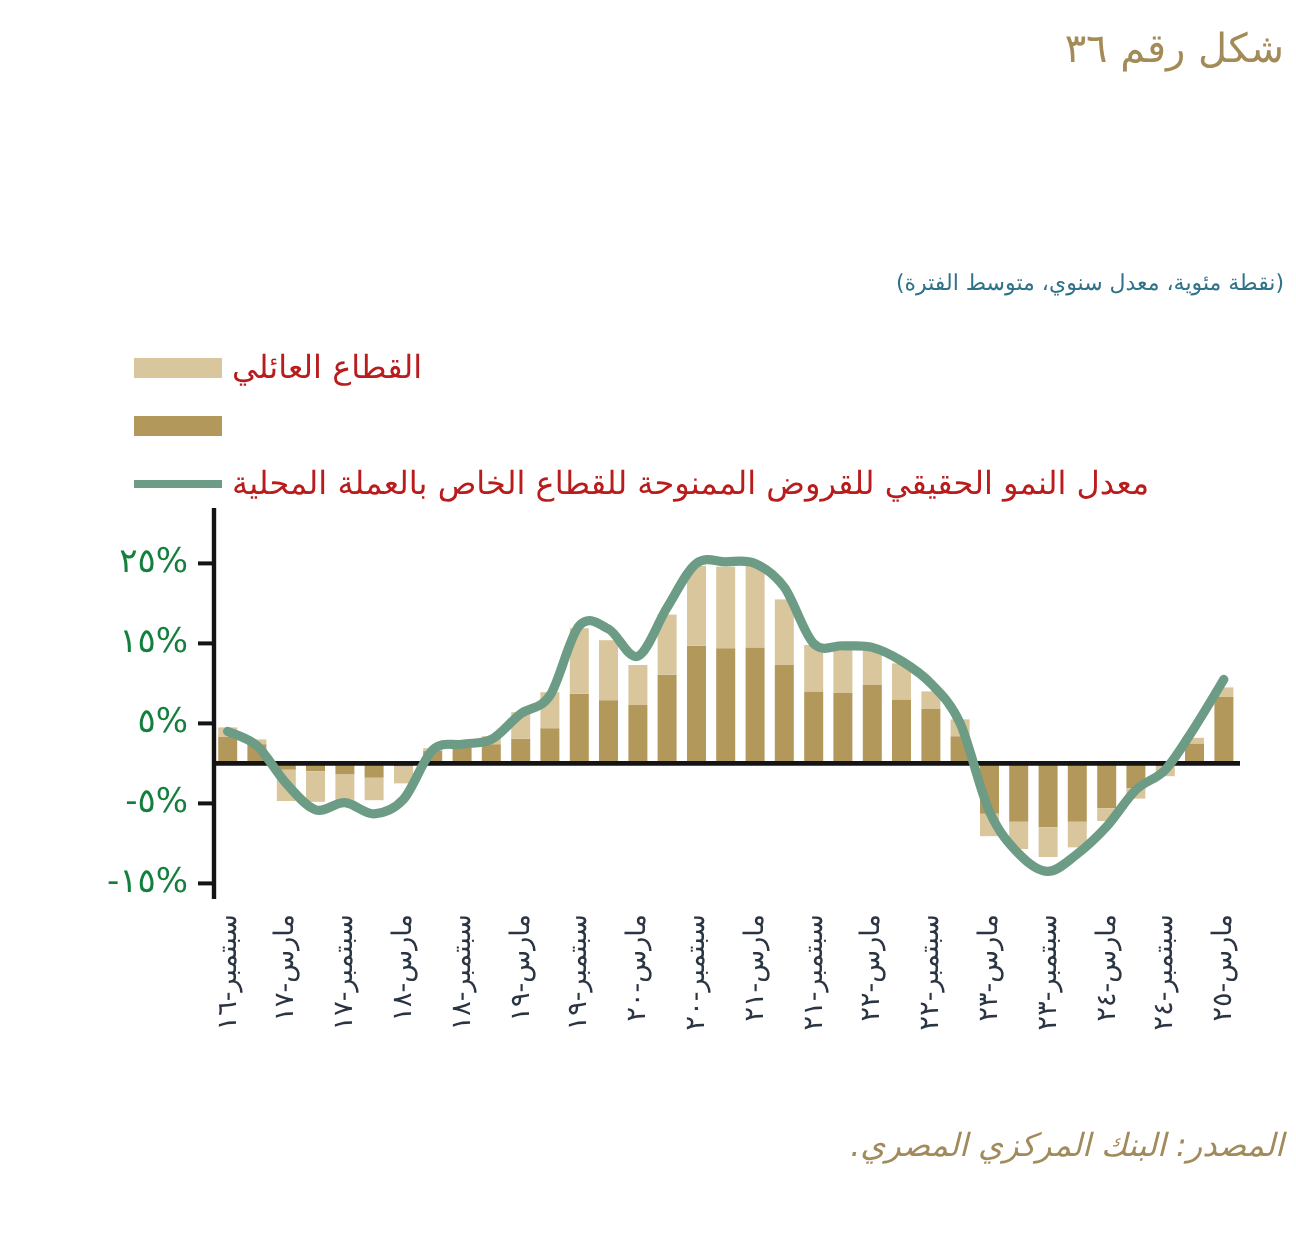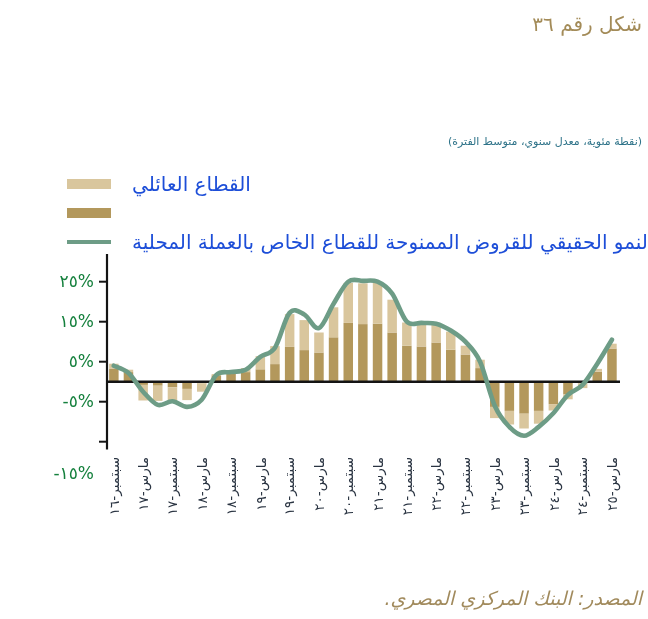--- a/index.html
+++ b/index.html
@@ -11,31 +11,31 @@
   .title{position:absolute;top:48px;right:6px;left:60px;direction:rtl;
     color:#1f5b73;font-weight:bold;font-size:22px;line-height:31px;
     text-align:justify;text-align-last:justify;}
   .subtitle{position:absolute;top:135px;right:6px;left:60px;direction:rtl;text-align:right;
     color:#2e7389;font-size:11px;}
 
   .legend{position:absolute;top:169px;left:67px;right:10px;}
   .legend-row{display:flex;align-items:center;height:29px;}
   .swatch{width:44px;min-width:44px;height:10px;margin-right:5px;}
   .swatch.line{height:4px;}
-  .legend-label{direction:rtl;font-size:20px;color:#1d4ed8;white-space:nowrap;margin-left:16px;}
+  .legend-label{direction:rtl;font-size:16px;color:#b91c1c;white-space:nowrap;}
 
   #chart{position:absolute;top:250px;left:0;width:648px;height:320px;}
   #plot{position:absolute;top:0;left:0;}
   .ylab{position:absolute;left:28px;width:66px;text-align:right;direction:ltr;
     font-size:17px;color:#15803d;}
   .xlab{position:absolute;direction:rtl;white-space:nowrap;font-size:13.5px;line-height:14px;
     color:#2a3442;transform:rotate(-90deg);transform-origin:top right;}
 
   .source{position:absolute;top:563px;right:6px;left:200px;direction:rtl;text-align:right;
-    font-style:italic;font-size:19px;color:#a18a5c;margin-top:24px;}
+    font-style:italic;font-size:16px;color:#a18a5c;}
 </style>
 </head>
 <body>
 
 <div id="page">
 
   <div class="fig-number">شكل رقم ٣٦</div>
 
   <div class="title">
   </div>
@@ -134,21 +134,21 @@
         <rect x="592.5" y="118.9" width="9.5" height="2.8" fill="#d9c69d"></rect>
         <rect x="607.2" y="98.5" width="9.5" height="33.2" fill="#b3985c"></rect>
         <rect x="607.2" y="93.7" width="9.5" height="4.8" fill="#d9c69d"></rect>
         <line x1="107" y1="131.7" x2="620" y2="131.7" stroke="#141414" stroke-width="2.4"></line>
         <path d="M113.8,115.7C116.2,116.9,123.6,118.6,128.5,122.9C133.3,127.2,138.2,136.4,143.1,141.7C148,147,152.9,153.3,157.8,154.9C162.6,156.5,167.5,151,172.4,151.3C177.3,151.6,182.2,157.2,187.1,156.9C191.9,156.6,196.8,155,201.7,149.7C206.6,144.4,211.5,129.5,216.4,124.9C221.2,120.3,226.1,123,231,122.1C235.9,121.2,240.8,122.2,245.7,119.7C250.5,117.2,255.4,110.6,260.3,106.9C265.2,103.2,270.1,105,275,97.7C279.8,90.4,284.7,68.4,289.6,62.9C294.5,57.4,299.4,62,304.3,64.5C309.1,67,314,79.9,318.9,78.1C323.8,76.3,328.7,61.4,333.6,53.7C338.4,46,343.3,35.5,348.2,31.7C353.1,27.9,358,30.9,362.9,30.9C367.7,30.9,372.6,29.6,377.5,31.7C382.4,33.8,387.3,37,392.2,43.7C397,50.4,401.9,66.8,406.8,71.7C411.7,76.6,416.6,72.6,421.5,72.9C426.3,73.2,431.2,72.4,436.1,73.7C441,75,445.9,77.5,450.8,80.5C455.6,83.5,460.5,86.5,465.4,91.7C470.3,96.9,475.2,101,480.1,111.7C484.9,122.4,489.8,144.8,494.7,155.7C499.6,166.6,504.5,171.9,509.4,176.9C514.2,181.9,519.1,185.7,524,185.7C528.9,185.7,533.8,180.6,538.7,176.9C543.5,173.2,548.4,168.6,553.3,163.3C558.2,158,563.1,149.6,568,144.9C572.8,140.2,577.7,140.1,582.6,134.9C587.5,129.7,592.4,121.2,597.3,113.7C602.1,106.2,609.5,93.7,611.9,89.7" fill="none" stroke="#6d9c86" stroke-width="4.6" stroke-linecap="round" stroke-linejoin="round"></path>
       </svg>
   <div class="ylab" style="top: 20.7px;">٢٥%</div>
       <div class="ylab" style="top: 60.7px;">١٥%</div>
       <div class="ylab" style="top: 100.7px;">٥%</div>
       <div class="ylab" style="top: 140.7px;">-٥%</div>
-      <div class="ylab" style="top: 180.7px; margin-top: 32px;">-١٥%</div>
+      <div class="ylab" style="top: 180.7px;">-١٥%</div>
       <div class="xlab" style="top: 207px; right: 541.2px;">سبتمبر-١٦</div>
       <div class="xlab" style="top: 207px; right: 511.9px;">مارس-١٧</div>
       <div class="xlab" style="top: 207px; right: 482.6px;">سبتمبر-١٧</div>
       <div class="xlab" style="top: 207px; right: 453.3px;">مارس-١٨</div>
       <div class="xlab" style="top: 207px; right: 424px;">سبتمبر-١٨</div>
       <div class="xlab" style="top: 207px; right: 394.7px;">مارس-١٩</div>
       <div class="xlab" style="top: 207px; right: 365.4px;">سبتمبر-١٩</div>
       <div class="xlab" style="top: 207px; right: 336.1px;">مارس-٢٠</div>
       <div class="xlab" style="top: 207px; right: 306.8px;">سبتمبر-٢٠</div>
       <div class="xlab" style="top: 207px; right: 277.5px;">مارس-٢١</div>

